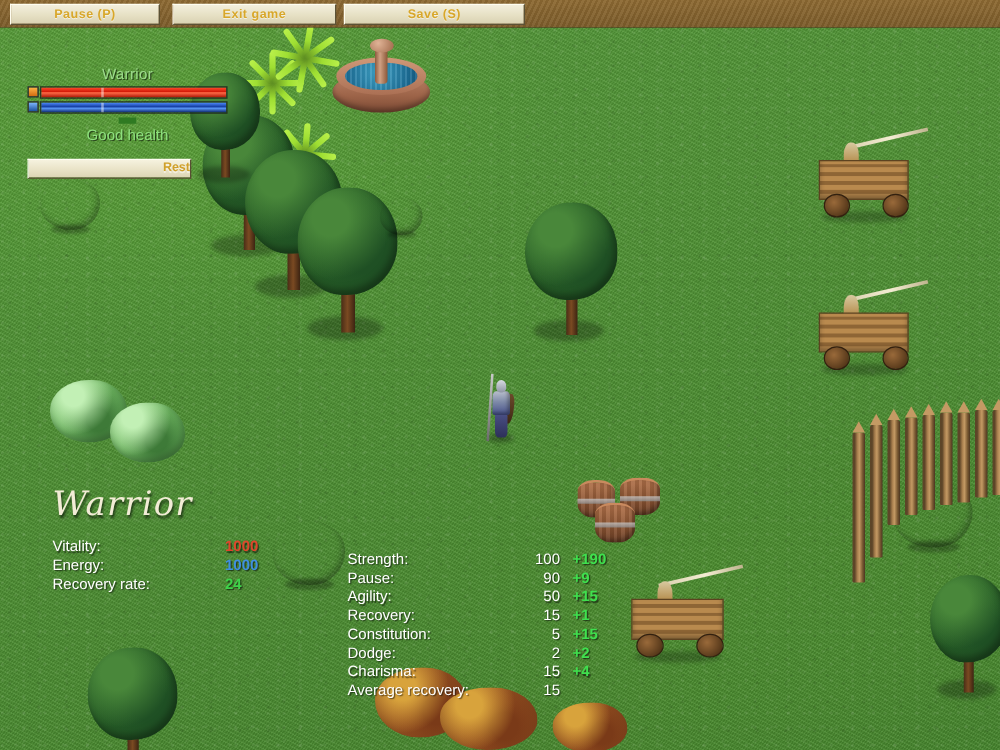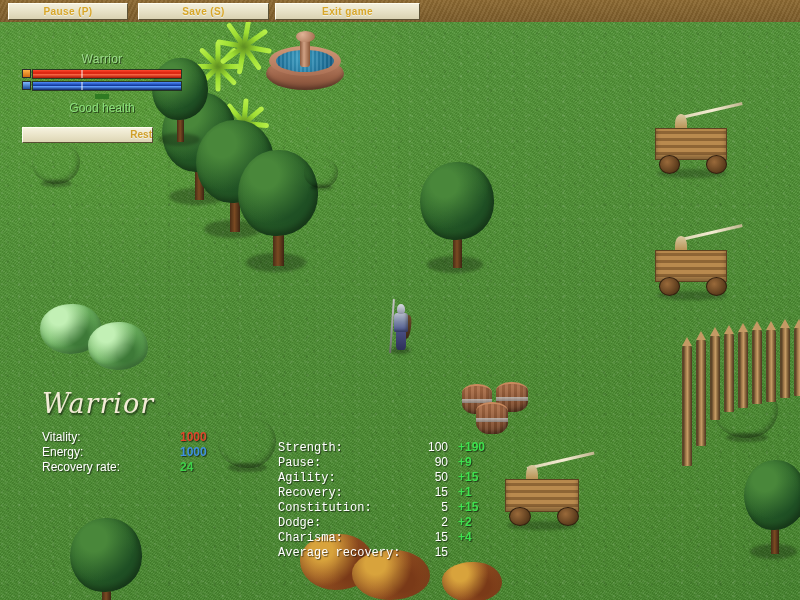--- a/index.html
+++ b/index.html
@@ -421,41 +421,41 @@
     left: 278px; top: 418px;
     width: 270px;
     pointer-events: auto;
   }
   .sr-row {
     position: relative;
     height: 15px;
     font-size: 12px;
     text-shadow: 1px 1px 1px rgba(0,0,0,0.6);
   }
-  .sr-label { color: #ffffff; font-family: Liberation Mono, monospace; }
+  .sr-label { color: #ffffff; }
   .sr-base {
     position: absolute; left: 140px; top: 0;
     width: 30px; text-align: right;
     color: #ffffff;
   }
   .sr-bonus {
     position: absolute; left: 180px; top: 0;
     color: #3fe04e;
     font-weight: bold;
   }
 </style>
 </head>
 <body>
 
 <div id="screen">
 
   <div id="menubar">
     <div class="menu-btn">Pause (P)</div>
+    <div class="menu-btn">Exit game</div>
     <div class="menu-btn">Save (S)</div>
-    <div class="menu-btn">Exit game</div>
   </div>
 
   <div id="world">
     <div class="speckle"></div>
 
     <div class="sprite fountain" style="left:266px; top:18px; width:78px; height:50px;">
       <div class="basin-outer"></div>
       <div class="basin-rim"></div>
       <div class="water"></div>
       <div class="pillar"></div>

